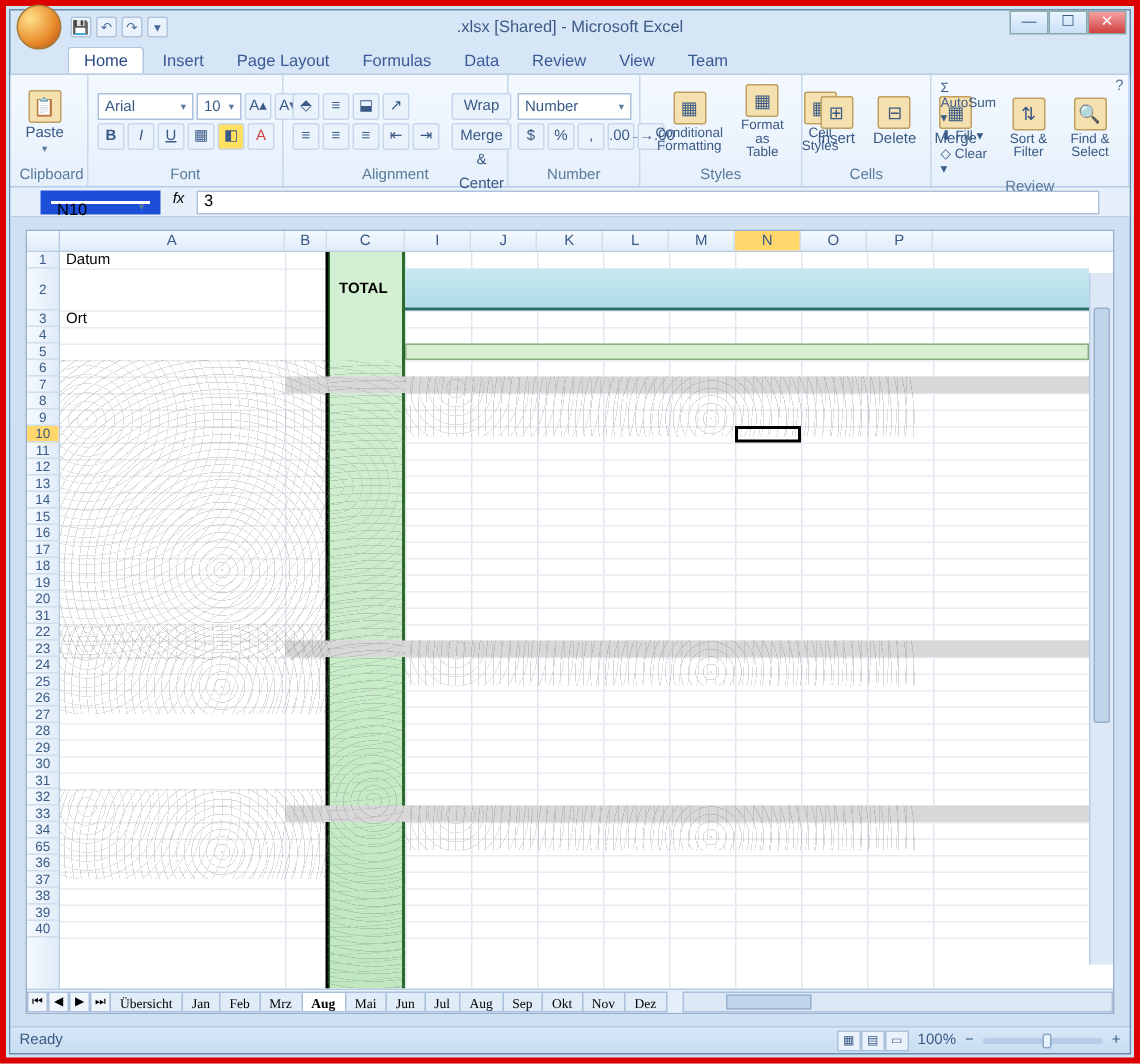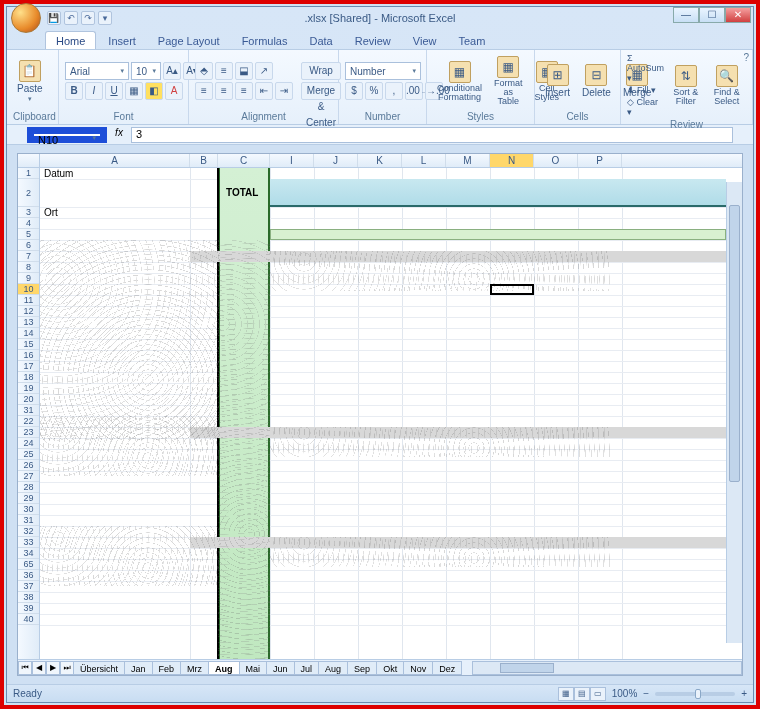--- a/index.html
+++ b/index.html
@@ -53,21 +53,21 @@
 .row-line { position: absolute; left: 0; right: 16px; border-bottom: 1px solid #e8ecf2; }
 .cell-text { position: absolute; font-size: 10px; color: #000; padding: 0 2px; }
 .total-col { position: absolute; top: 0; bottom: 0; background: linear-gradient(#d4f0d4, #c0e8c0); border-left: 2px solid #2a6a2a; border-right: 2px solid #2a6a2a; }
 .month-hdr { position: absolute; height: 28px; background: linear-gradient(#c8e8f0, #b0dce8); border-bottom: 2px solid #2a6a6a; }
 .green-band { position: absolute; height: 11px; background: #d8f0d0; border: 1px solid #8ab080; }
 .noise { position: absolute; opacity: 0.25; background: repeating-radial-gradient(circle at 10% 20%, #888 0, #888 0.5px, transparent 0.6px, transparent 6px), repeating-radial-gradient(circle at 60% 70%, #666 0, #666 0.5px, transparent 0.6px, transparent 5px); }
 .gray-band { position: absolute; height: 11px; background: #d8d8d8; right: 16px; }
 .sheet-tabs { height: 16px; background: #e6f0fb; border-top: 1px solid #b8cde5; display: flex; align-items: center; font-size: 9px; }
 .nav-arrows { display: flex; }
 .nav-arrow { width: 14px; height: 14px; border: 1px solid #aac0dc; background: #f0f6fc; text-align: center; line-height: 12px; cursor: pointer; font-size: 8px; }
-.stab { padding: 0 6px; height: 14px; line-height: 14px; border: 1px solid #aac0dc; background: #e0ecf8; margin-left: -1px; cursor: pointer; }
+.stab { padding: 0 6px; height: 14px; line-height: 14px; border: 1px solid #aac0dc; background: #e0ecf8; margin-left: -1px; cursor: pointer; font-family: Liberation Serif, serif; }
 .stab.active { background: #fff; font-weight: bold; }
 .hscroll { flex: 1; margin-left: 10px; height: 14px; background: #dce8f5; border: 1px solid #aac0dc; position: relative; }
 .hscroll-thumb { position: absolute; left: 10%; width: 20%; top: 1px; bottom: 1px; background: #c0d4ea; border: 1px solid #9ab0cc; }
 .vscroll { position: absolute; right: 0; top: 14px; bottom: 16px; width: 16px; background: #dce8f5; border-left: 1px solid #b8cde5; }
 .vscroll-thumb { position: absolute; top: 5%; height: 60%; left: 2px; right: 2px; background: #c0d4ea; border: 1px solid #9ab0cc; border-radius: 2px; }
 .statusbar { height: 18px; background: linear-gradient(#d7e6f7,#c8ddf2); border-top: 1px solid #b8cde5; display: flex; align-items: center; font-size: 10px; color: #3a5a85; padding: 0 6px; justify-content: space-between; }
 .status-right { display: flex; align-items: center; gap: 6px; }
 .view-btns { display: flex; }
 .view-btn { width: 16px; height: 14px; border: 1px solid #aac0dc; background: #eaf2fb; font-size: 8px; text-align: center; line-height: 12px; }
 .zoom-slider { width: 80px; height: 4px; background: #b8cde5; position: relative; border-radius: 2px; }

